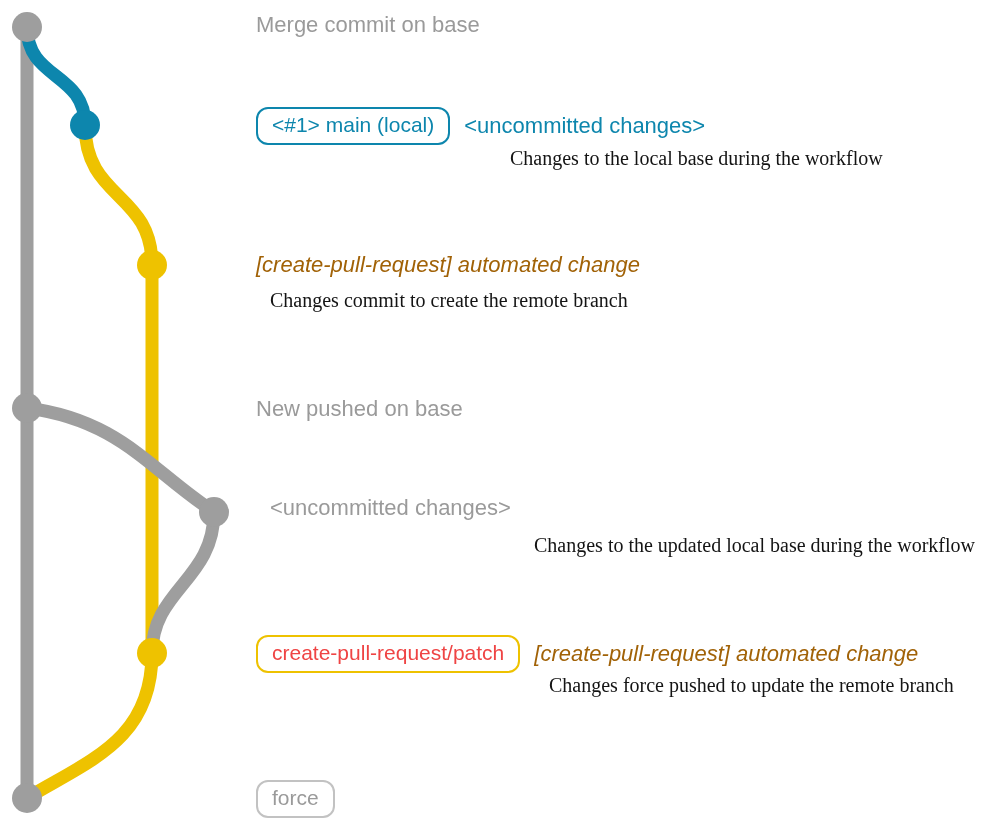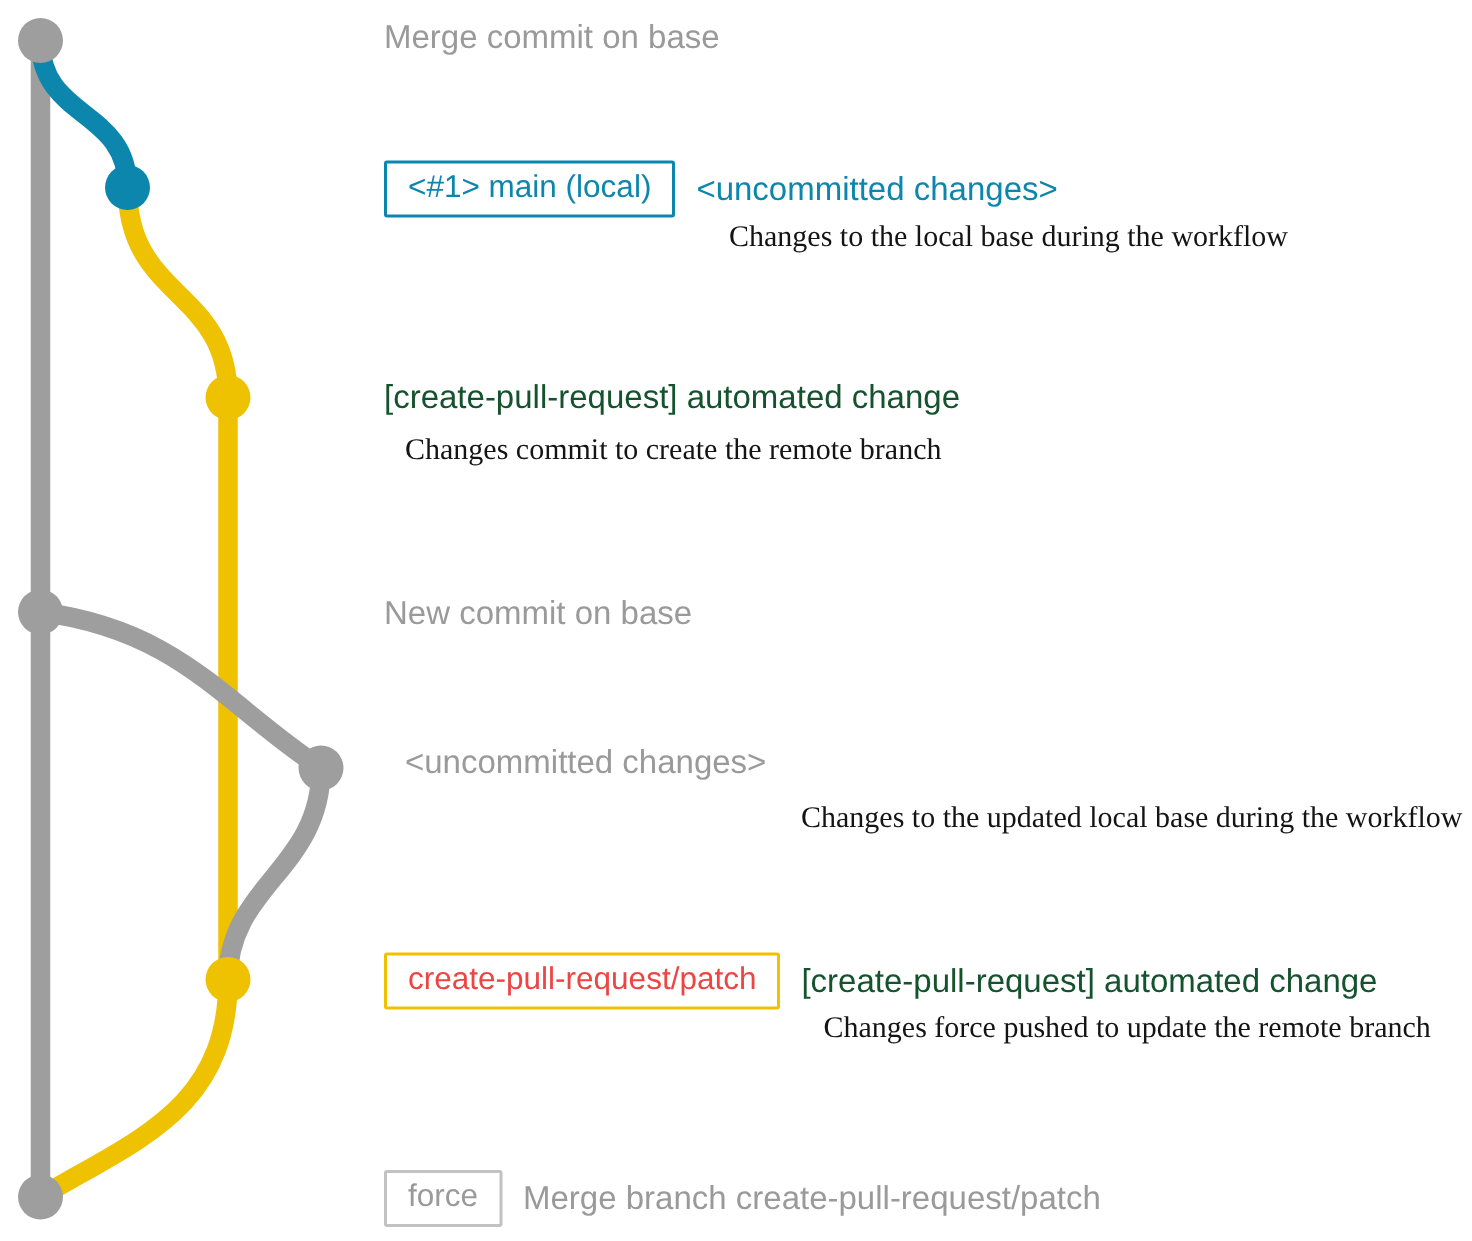--- a/index.html
+++ b/index.html
@@ -30,40 +30,40 @@
   .headline {
     position: absolute;
     display: flex;
     align-items: center;
     white-space: nowrap;
   }
 
   .badge {
     display: inline-block;
     border: 2px solid #b8b8b8;
-    border-radius: 2px;
+    border-radius: 12px;
     padding: 4px 14px 6px 14px;
     font-size: 21px;
     line-height: 24px;
     color: #9a9a9a;
     background: #ffffff;
     box-sizing: border-box;
   }
   .badge.blue   { border-color: #0d86ad; color: #0d86ad; }
   .badge.yellow { border-color: #eec200; color: #ef4444; }
   .badge.gray   { border-color: #c2c2c2; color: #9a9a9a; }
 
   .title {
     font-size: 22px;
     line-height: 26px;
     white-space: nowrap;
   }
   .title.gray   { color: #9a9a9a; }
   .title.blue   { color: #0d86ad; }
-  .title.yellow { color: #14532d; }
+  .title.yellow { color: #a16207; font-style: italic; }
 
   .gap { display: inline-block; width: 14px; }
 
   
   .desc {
     position: absolute;
     font-family: "Liberation Serif", "DejaVu Serif", serif;
     font-size: 20px;
     line-height: 24px;
     color: #141414;
@@ -100,41 +100,40 @@
 
 <div class="headline" style="left:256px; top:12px;">
   <span class="title gray">Merge commit on base</span>
 </div>
 
 <div class="headline" style="left:256px; top:107px;">
   <span class="badge blue">&lt;#1&gt; main (local)</span>
   <span class="gap"></span>
   <span class="title blue">&lt;uncommitted changes&gt;</span>
 </div>
-<div class="desc" style="left:486px; top:146px;font-family:Liberation Serif, serif;">Changes to the local base during the workflow</div>
+<div class="desc" style="left:510px; top:146px;font-family:Liberation Serif, serif;">Changes to the local base during the workflow</div>
 
 <div class="headline" style="left:256px; top:252px;">
   <span class="title yellow">[create-pull-request] automated change</span>
 </div>
 <div class="desc" style="left:270px; top:288px;">Changes commit to create the remote branch</div>
 
 <div class="headline" style="left:256px; top:396px;">
-  <span class="title gray">New commit on base</span>
+  <span class="title gray">New pushed on base</span>
 </div>
 
 <div class="headline" style="left:256px; top:495px;">
   <span class="gap"></span>
   <span class="title gray">&lt;uncommitted changes&gt;</span>
 </div>
 <div class="desc" style="left:486px; top:533px;margin-left:48px;">Changes to the updated local base during the workflow</div>
 
 <div class="headline" style="left:256px; top:635px;">
   <span class="badge yellow">create-pull-request/patch</span>
   <span class="gap"></span>
   <span class="title yellow">[create-pull-request] automated change</span>
 </div>
 <div class="desc" style="left:549px; top:673px;">Changes force pushed to update the remote branch</div>
 
 <div class="headline" style="left:256px; top:780px;">
   <span class="badge gray">force</span>
   <span class="gap"></span>
-  <span class="title gray">Merge branch create-pull-request/patch</span>
 </div>
 
 </body></html>

